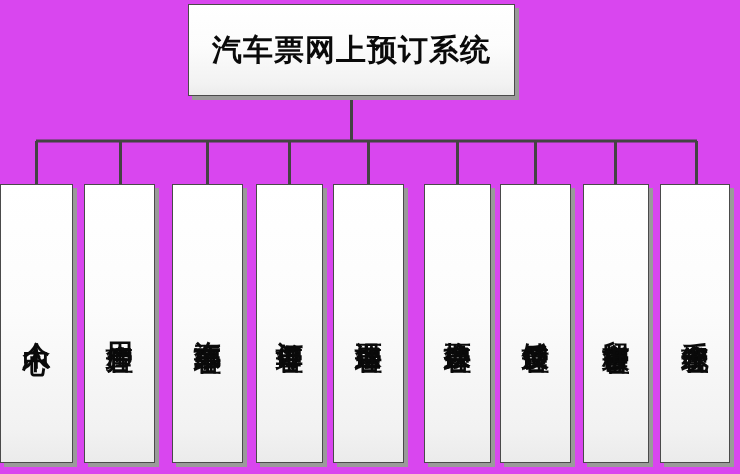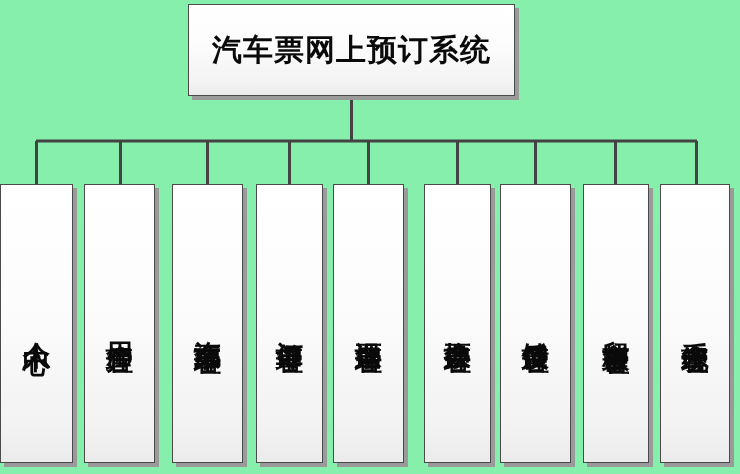--- a/index.html
+++ b/index.html
@@ -14,21 +14,21 @@
     overflow: hidden;
     font-family: "DejaVu Sans", "Liberation Sans", sans-serif;
   }
 
   #diagram {
     position: absolute;
     left: 0;
     top: 0;
     width: 740px;
     height: 474px;
-    background: #86efac;
+    background: #d946ef;
   }
 
   
   .connector-layer {
     position: absolute;
     left: 0;
     top: 0;
     width: 740px;
     height: 474px;
     pointer-events: none;

